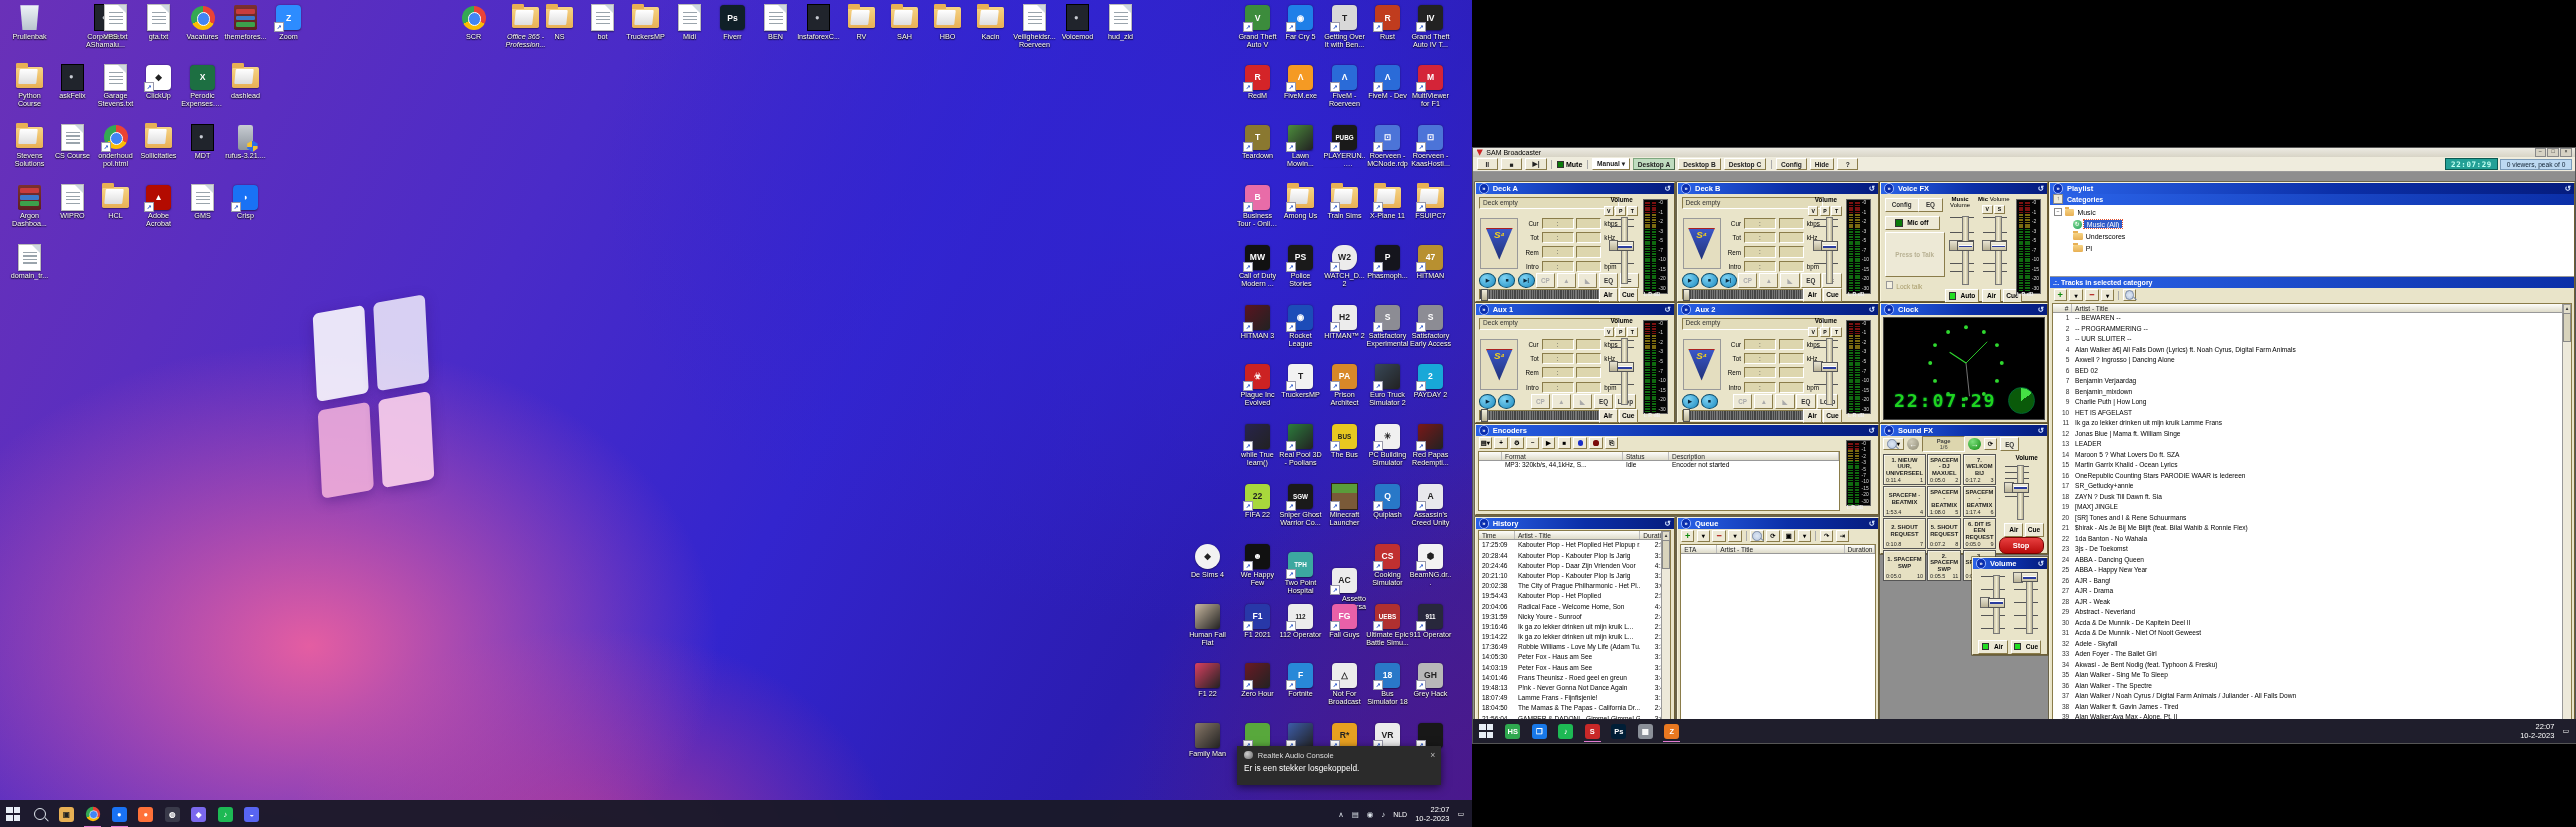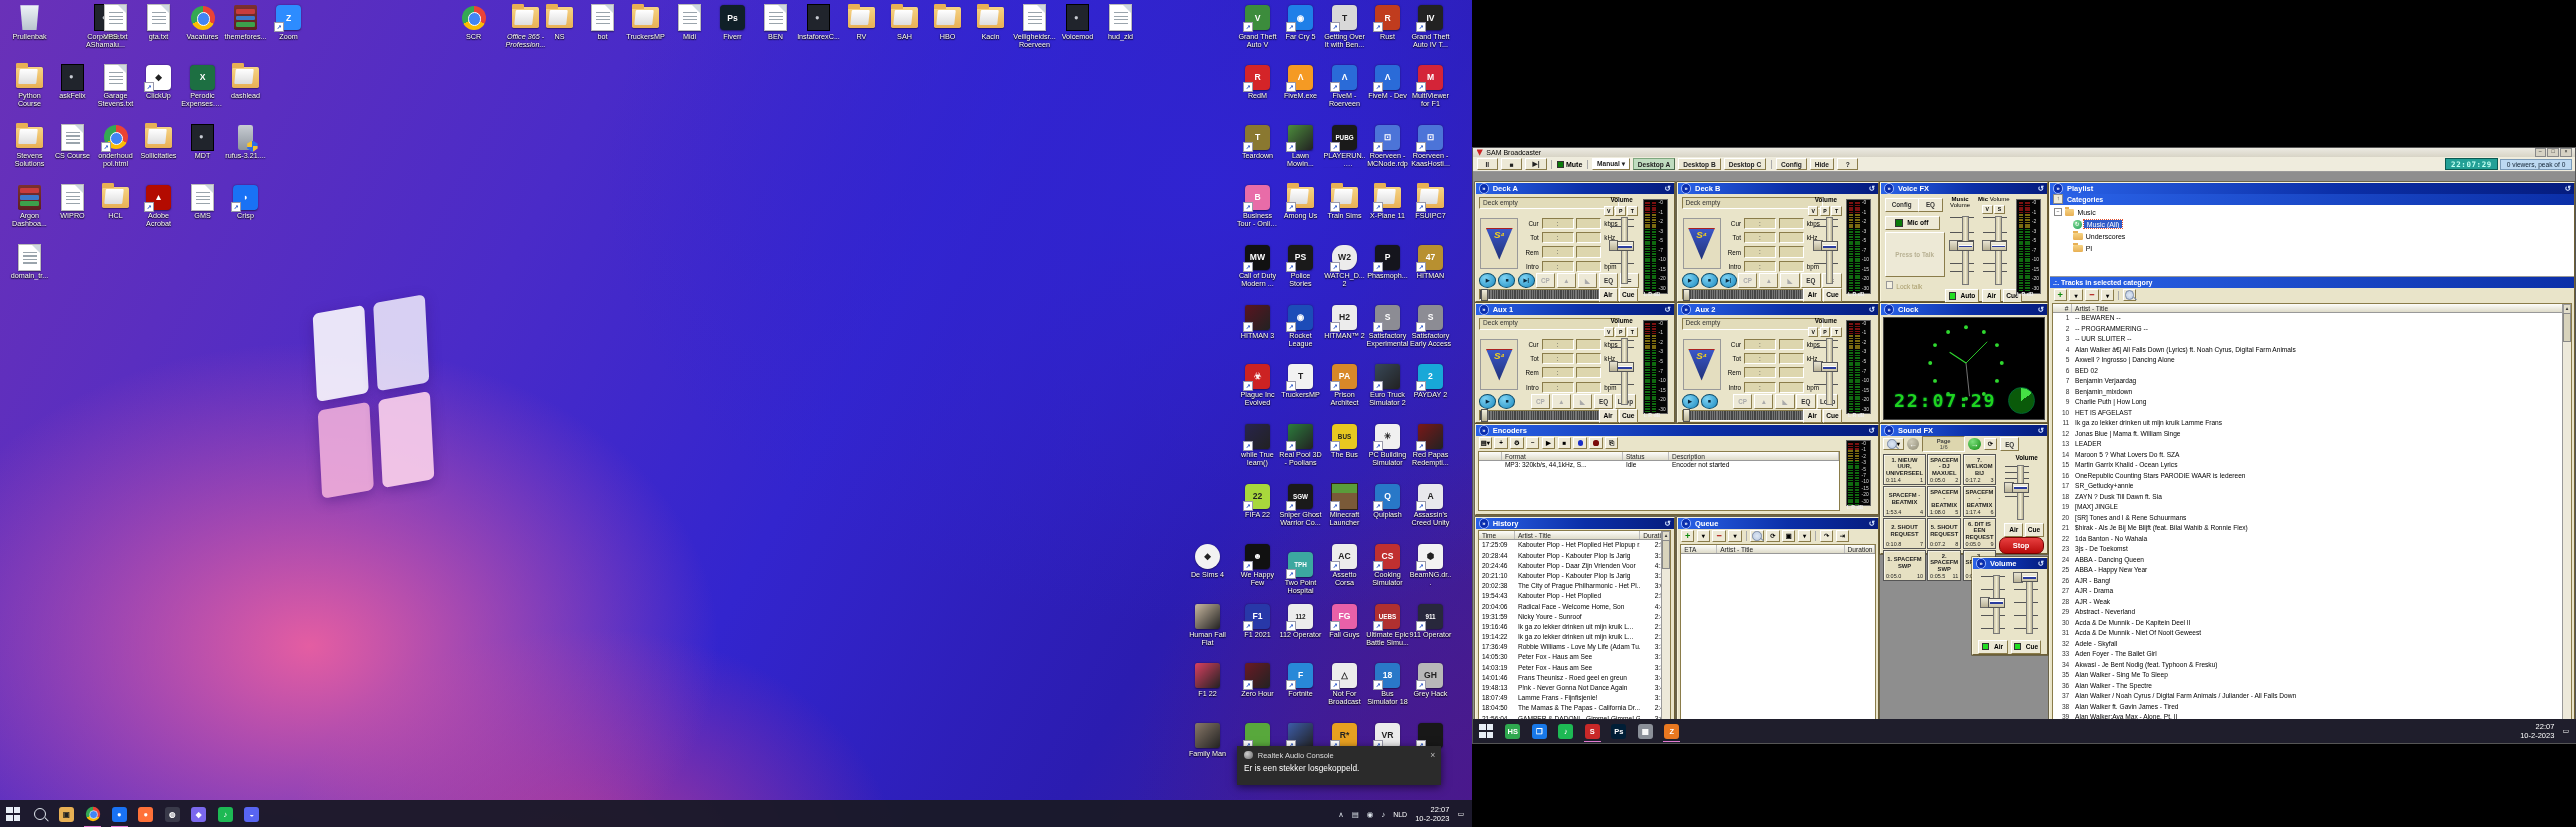--- a/index.html
+++ b/index.html
@@ -762,21 +762,21 @@
           </div>
           <div class="lbl">We Happy Few</div>
         </div>
         <div class="dicon" style="left: 1279px; top: 543px; margin-top: 8px;">
           <div class="art">
             <div class="k-tile" style="background: rgb(60, 168, 160); font-size: 6.3px;">TPH</div>
             <div class="sc">↗</div>
           </div>
           <div class="lbl">Two Point Hospital</div>
         </div>
-        <div class="dicon" style="left: 1323px; top: 543px;">
+        <div class="dicon" style="left: 1323px; top: 567px; text-align: right;">
           <div class="art">
             <div class="k-tile" style="background: rgb(236, 236, 236); color: rgb(34, 34, 34);">AC</div>
             <div class="sc">↗</div>
           </div>
           <div class="lbl">Assetto Corsa</div>
         </div>
         <div class="dicon" style="left: 1366px; top: 543px;">
           <div class="art">
             <div class="k-tile" style="background: rgb(192, 48, 48); text-align: right;">CS</div>
             <div class="sc">↗</div>

